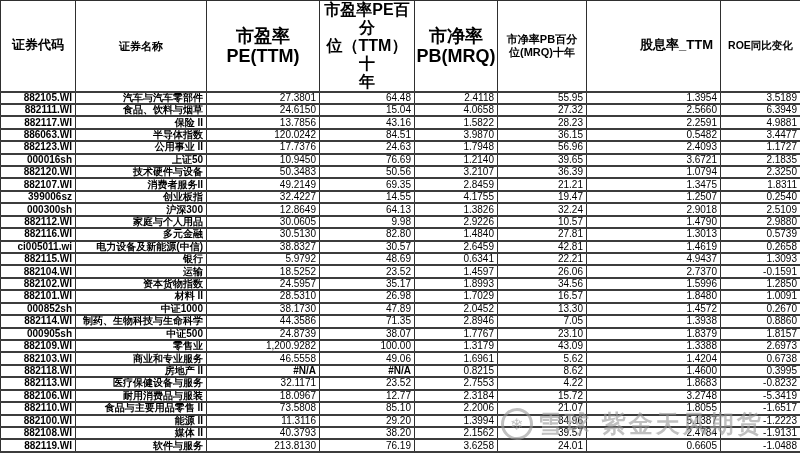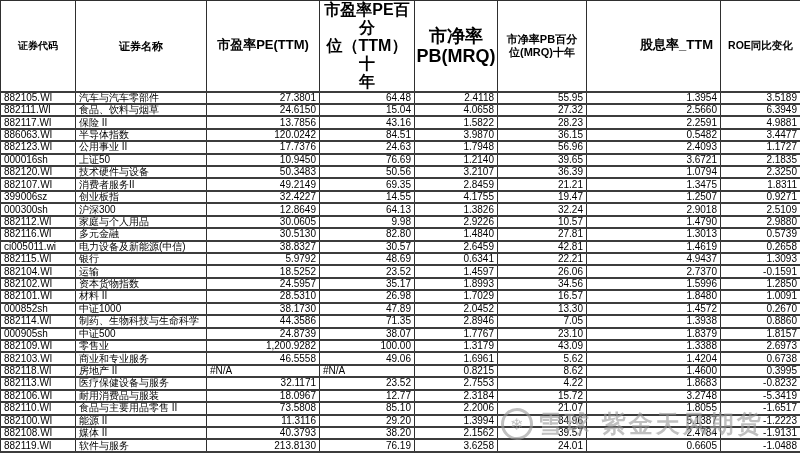--- a/index.html
+++ b/index.html
@@ -14,32 +14,32 @@
   .grid th,.grid td{
     border-right:1px solid #2f2f2f;
     border-bottom:2px solid #3c3c3c;
     overflow:hidden;white-space:nowrap;color:#000;
   }
   .grid thead tr{height:41px;}
   .grid th{
     font-weight:bold;text-align:center;vertical-align:middle;
     white-space:pre-line;line-height:1.12;padding:0 1px;
   }
-  .grid th:nth-child(1){width:72px;font-size:10px;}
+  .grid th:nth-child(1){width:72px;font-size:13px;}
   .grid th:nth-child(2){width:128px;font-size:11px;}
-  .grid th:nth-child(3){width:110px;font-size:13px;margin-left:44px;}
+  .grid th:nth-child(3){width:110px;font-size:18px;margin-left:44px;}
   .grid th:nth-child(4){width:92px;font-size:16px;}
   .grid th:nth-child(5){width:80px;font-size:18px;}
   .grid th:nth-child(6){width:86px;font-size:11px;}
   .grid th:nth-child(7){width:85px;font-size:13px;padding-left:47px;}
   .grid th:nth-child(8){width:77px;font-size:10.5px;}
   .grid th:nth-child(9){width:70px;font-size:10.5px;text-align:left;padding-left:2px;}
   .grid td{font-size:10px;padding:0 3px;line-height:1;}
   .grid td.num{text-align:right;}
-  .grid td.txt{text-align:left;}
+  .grid td.txt{text-align:right;font-weight:bold;}
   .watermark{
     position:absolute;left:501px;top:408px;display:flex;align-items:center;
     gap:5px;opacity:.62;pointer-events:none;z-index:5;
   }
   .wm-logo{
     width:26px;height:26px;border:3px solid #9a9a9a;border-radius:50%;
     color:#9a9a9a;font-size:16px;font-weight:bold;
     display:flex;align-items:center;justify-content:center;flex:0 0 auto;
   }
   .wm-text{
@@ -160,21 +160,21 @@
           <td class="num">13.3537</td>
         </tr>
         <tr>
           <td class="txt">399006sz</td>
           <td class="txt">创业板指</td>
           <td class="num">32.4227</td>
           <td class="num">14.55</td>
           <td class="num">4.1755</td>
           <td class="num">19.47</td>
           <td class="num">1.2507</td>
-          <td class="num">0.9271</td>
+          <td class="num">0.2540</td>
           <td class="num">12.3040</td>
         </tr>
         <tr>
           <td class="txt">000300sh</td>
           <td class="txt">沪深300</td>
           <td class="num">12.8649</td>
           <td class="num">64.13</td>
           <td class="num">1.3826</td>
           <td class="num">32.24</td>
           <td class="num">2.9018</td>

